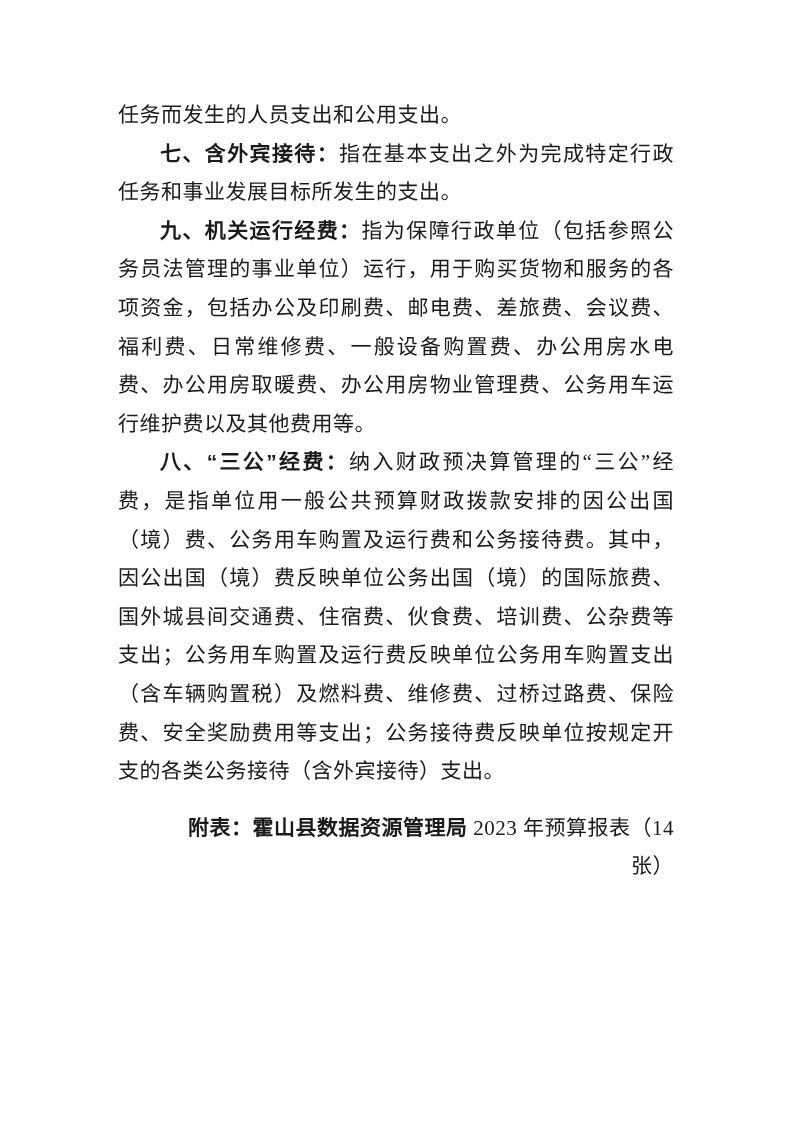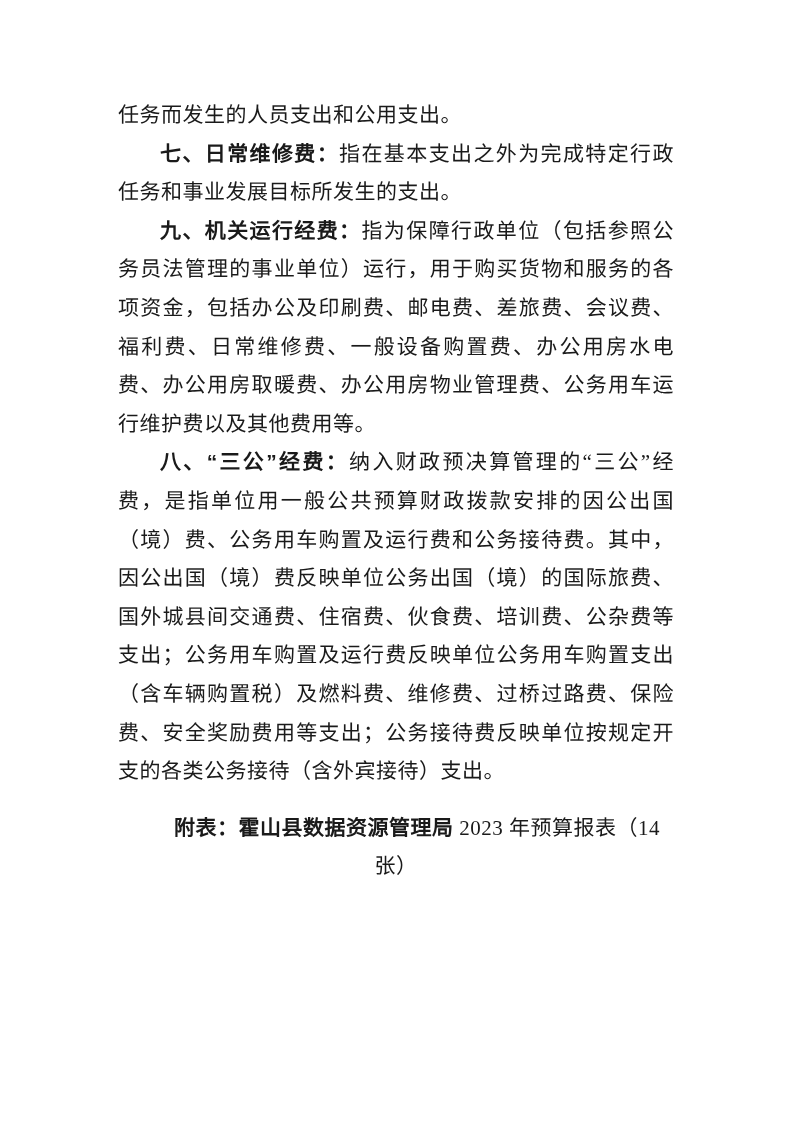--- a/index.html
+++ b/index.html
@@ -33,42 +33,42 @@
   .para.indent {
     text-indent: 2em;
   }
   .lead {
     font-family: "Liberation Sans", "DejaVu Sans", sans-serif;
     font-weight: 700;
   }
   .attachment {
     margin-top: 18px;
     text-indent: 2em;
-    text-align: center;
+    text-align: right;
   }
   .page-number {
     position: absolute;
     left: 119px;
     top: 990px;
     font-size: 16px;
     letter-spacing: 2px;
     color: #000000;
     font-family: "Liberation Serif", "DejaVu Serif", serif;
   }
 </style>
 </head>
 <body>
 
 <div class="page">
 
   <div class="text-block">
 
     <p class="para"><span class="lead"></span><span>任务而发生的人员支出和公用支出。</span></p>
 
-    <p class="para indent"><span class="lead">七、日常维修费：</span><span>指在基本支出之外为完成特定行政任务和事业发展目标所发生的支出。</span></p>
+    <p class="para indent"><span class="lead">七、含外宾接待：</span><span>指在基本支出之外为完成特定行政任务和事业发展目标所发生的支出。</span></p>
 
     <p class="para indent"><span class="lead">九、机关运行经费：</span><span>指为保障行政单位（包括参照公务员法管理的事业单位）运行，用于购买货物和服务的各项资金，包括办公及印刷费、邮电费、差旅费、会议费、福利费、日常维修费、一般设备购置费、办公用房水电费、办公用房取暖费、办公用房物业管理费、公务用车运行维护费以及其他费用等。</span></p>
 
     <p class="para indent"><span class="lead">八、“三公”经费：</span><span>纳入财政预决算管理的“三公”经费，是指单位用一般公共预算财政拨款安排的因公出国（境）费、公务用车购置及运行费和公务接待费。其中，因公出国（境）费反映单位公务出国（境）的国际旅费、国外城县间交通费、住宿费、伙食费、培训费、公杂费等支出；公务用车购置及运行费反映单位公务用车购置支出（含车辆购置税）及燃料费、维修费、过桥过路费、保险费、安全奖励费用等支出；公务接待费反映单位按规定开支的各类公务接待（含外宾接待）支出。</span></p>
 
     <p class="para attachment"><span class="lead">附表：霍山县数据资源管理局</span><span> 2023 年预算报表（14 张）</span></p>
 
   </div>
 
   <div class="page-number">- 14 -</div>

